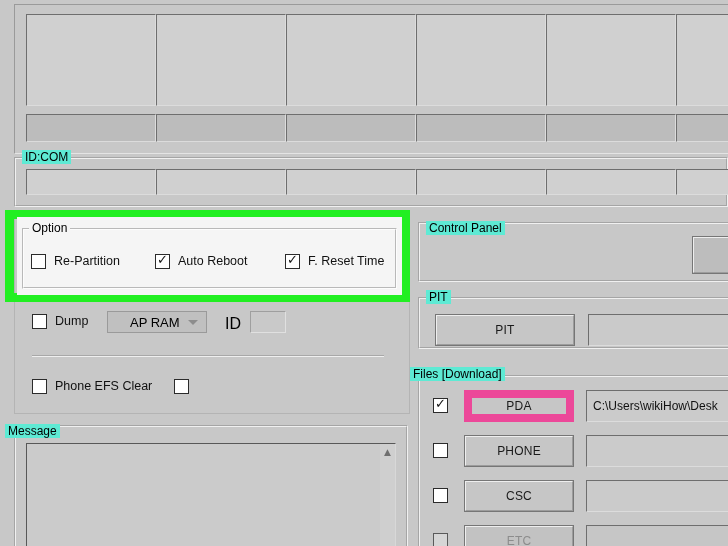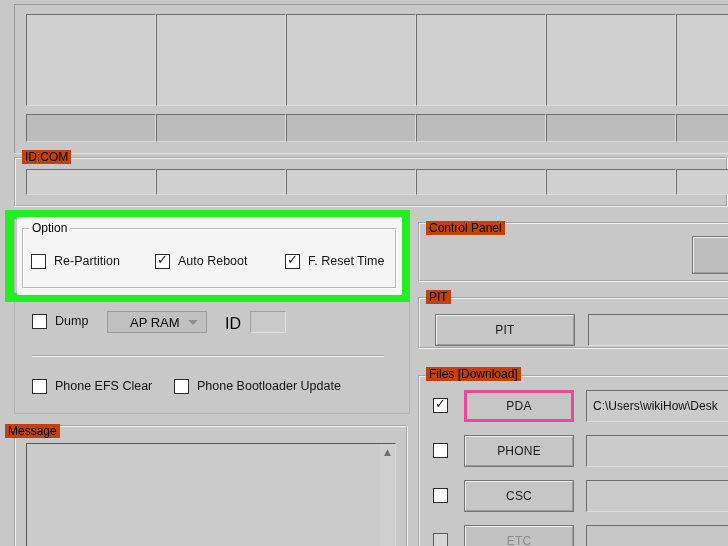--- a/index.html
+++ b/index.html
@@ -48,21 +48,21 @@
     left: 0; top: 0; right: 0; bottom: 0;
     border: 1px solid #f0f0f0;
     border-right-color: #a5a5a5;
     border-bottom-color: #a5a5a5;
     pointer-events: none;
   }
   .group-caption {
     position: absolute;
     top: -8px;
     left: 8px;
-    background: #c2410c;
+    background: #5eead4;
     padding: 0 3px;
     font-size: 12px;
     line-height: 14px;
     white-space: nowrap;
     color: #000;
   }
 
   
   .sunken {
     position: absolute;
@@ -90,21 +90,21 @@
   }
   .btn .btn-face {
     position: absolute;
     left: 0; top: 0; right: 0; bottom: 0;
     border: 1px solid #eeeeee;
     border-right-color: #9c9c9c;
     border-bottom-color: #9c9c9c;
     pointer-events: none;
   }
   .btn.focused {
-    border: 3px solid #ec4899;
+    border: 8px solid #ec4899;
   }
   .btn.disabled { color: #8c8c8c; }
 
   
   .cbx {
     position: absolute;
     width: 15px; height: 15px;
     background: #ffffff;
     border: 1px solid #2b2b2b;
     box-sizing: border-box;
@@ -339,21 +339,20 @@
   <div class="hrule" style="left:32px; top:355px; width:352px;"></div>
 
   <div>
     <div class="cbx" style="left:32px; top:379px;"></div>
   </div>
   <div class="cbx-label" style="left:55px; top:379px;">Phone EFS Clear</div>
 
   <div>
     <div class="cbx" style="left:174px; top:379px;"></div>
   </div>
-  <div class="cbx-label" style="left:197px; top:379px;">Phone Bootloader Update</div>
 
   <div class="group" style="left:14px; top:425px; width:394px; height:125px;">
     <div class="group-inner"></div>
   </div>
   <div class="group-caption" style="left:5px; top:424px;">Message</div>
 
   <div class="msg-field" style="left:26px; top:443px; width:370px; height:105px;">
     <div class="scroll-track" style="right:0; top:0; bottom:0;"></div>
     <div class="scroll-up" style="right:0; top:0;">▲</div>
   </div>
@@ -375,21 +374,21 @@
 
   <div class="btn" style="left:435px; top:314px; width:140px; height:32px;">
     <div class="btn-face"></div>
     <span>PIT</span>
   </div>
   <div class="sunken" style="left:588px; top:314px; width:162px; height:32px; background:#cacaca;"></div>
 
   <div class="group" style="left:418px; top:375px; width:318px; height:175px;">
     <div class="group-inner"></div>
   </div>
-  <div class="group-caption" style="left:426px; top:367px;">Files [Download]</div>
+  <div class="group-caption" style="left:410px; top:367px;">Files [Download]</div>
 
   <div>
     <div class="cbx" style="left:433px; top:398px;">
       <span class="tick">✓</span>
     </div>
     <div class="btn focused" style="left:464px; top:390px; width:110px; height:32px;">
       <span>PDA</span>
     </div>
     <div class="sunken" style="left:586px; top:390px; width:164px; height:32px; background:#cbcbcb;
                 display:flex; align-items:center; padding-left:6px; font-size:12px; color:#111;">

